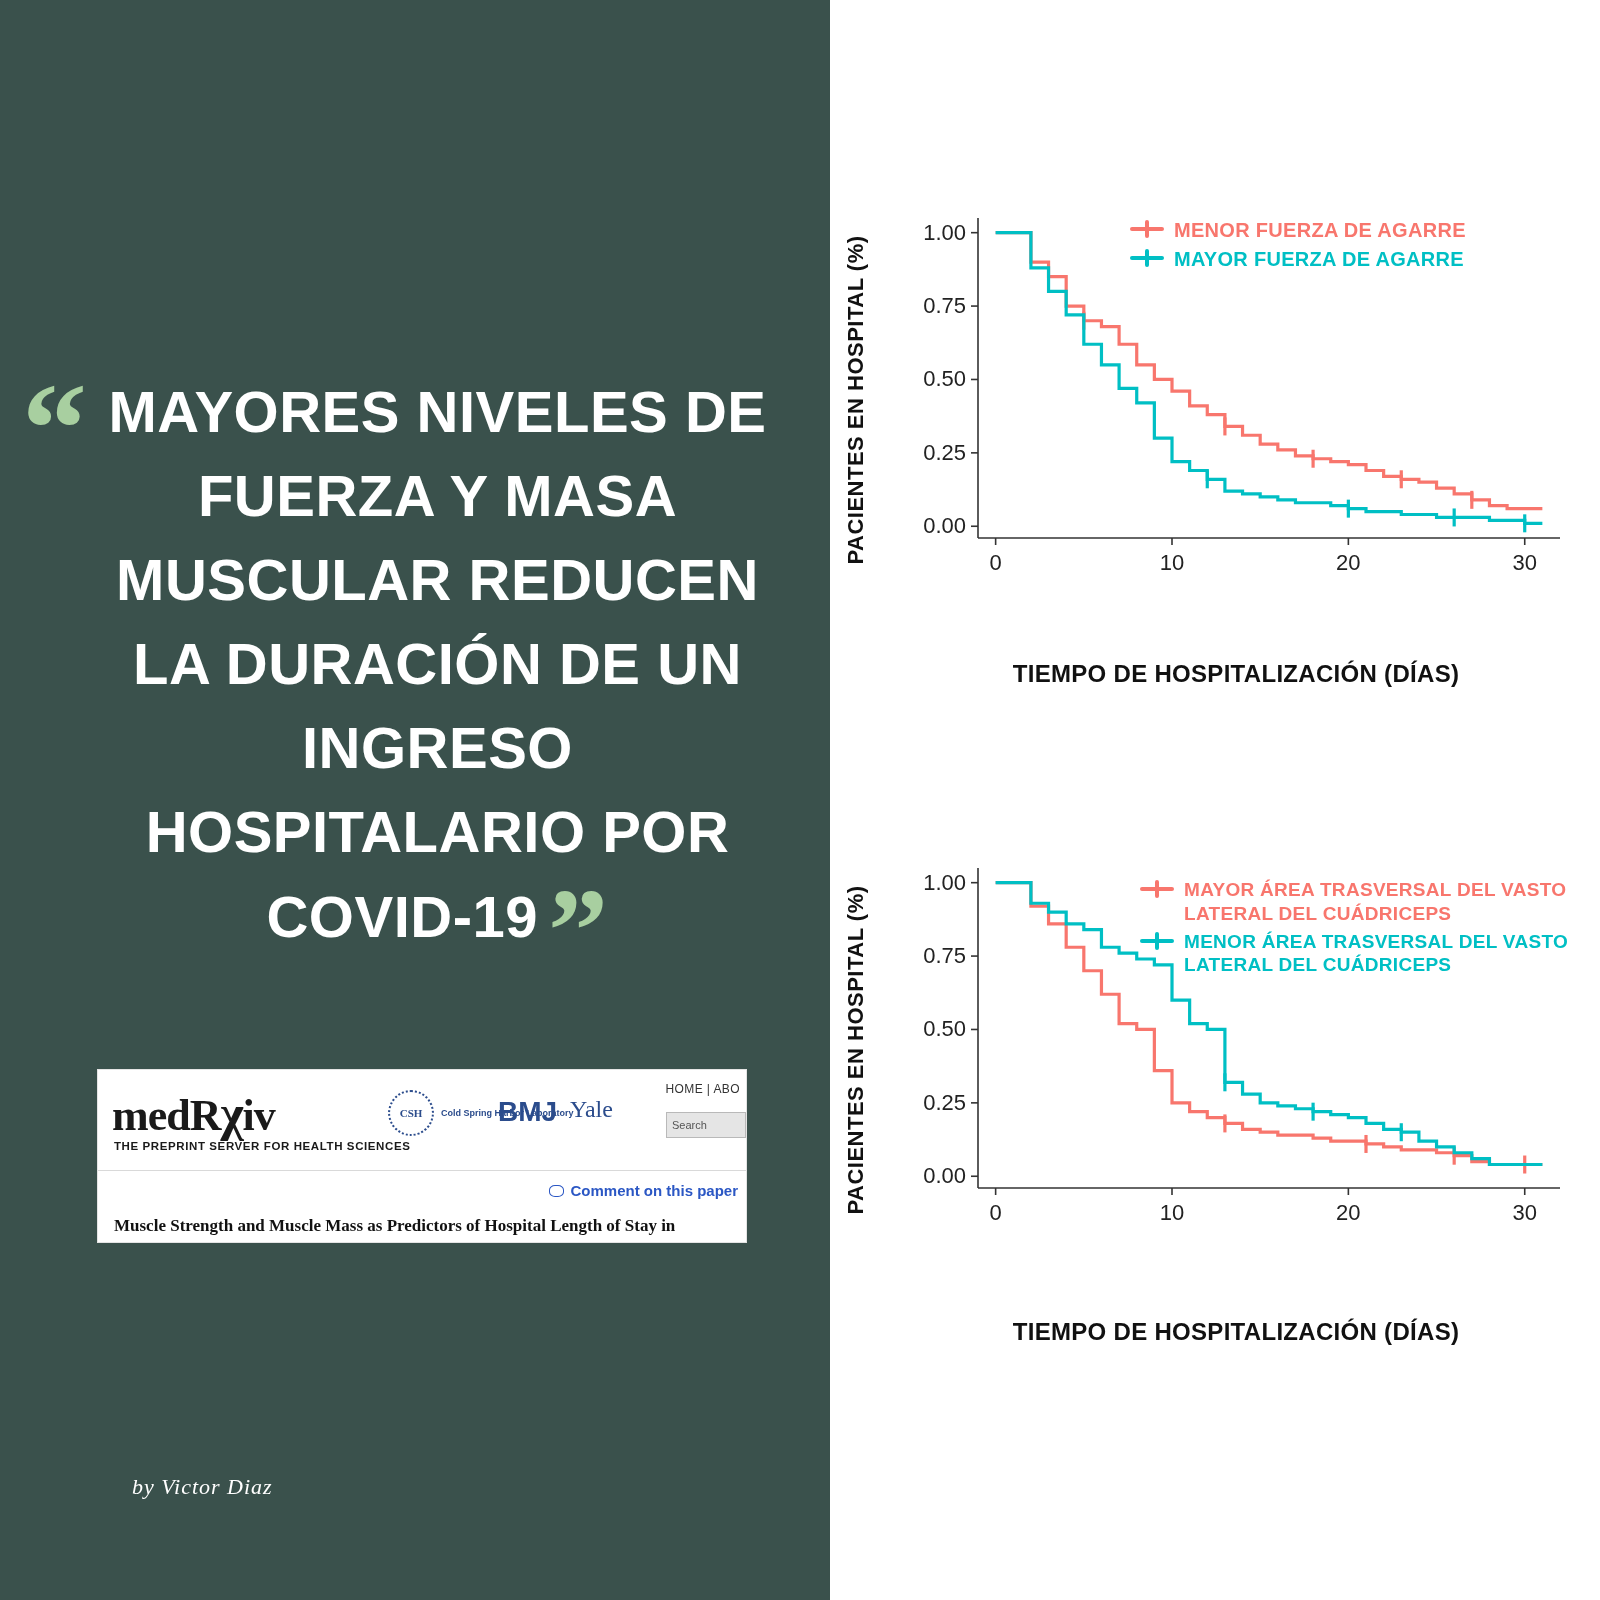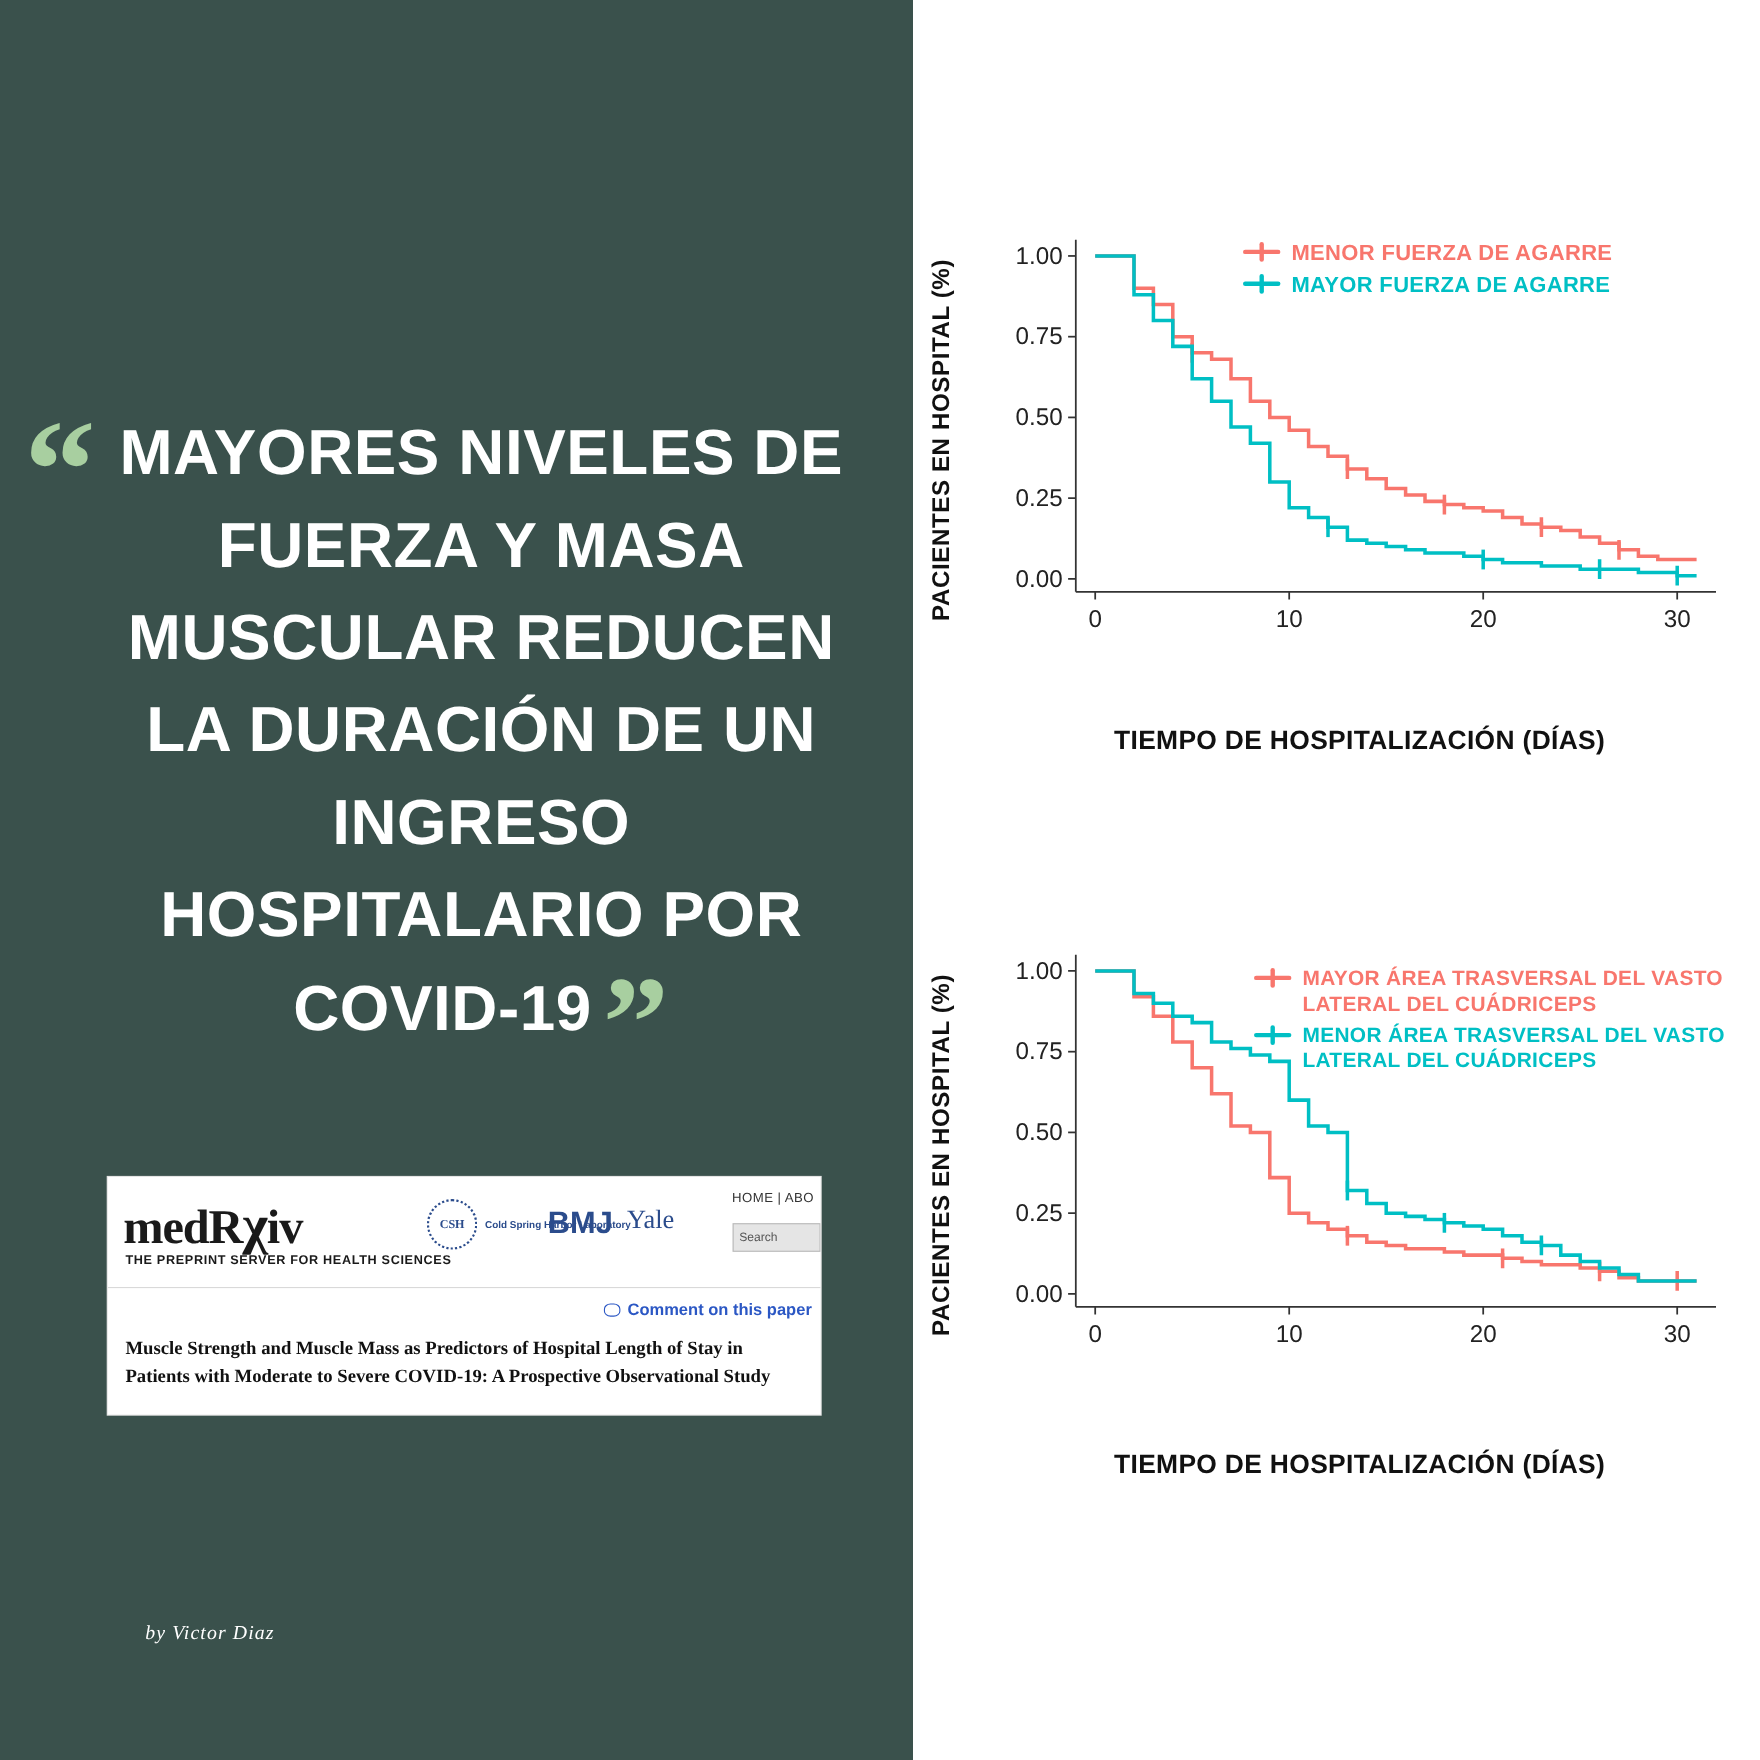--- a/index.html
+++ b/index.html
@@ -41,21 +41,21 @@
     font-weight:bold;
     font-size:58px;
     line-height:1.45;
     letter-spacing:0.5px;
     padding:0 50px 0 95px;
     text-transform:uppercase;
   }
 
   
   .paper-card{
-    position:absolute;left:98px;top:1070px;width:648px;height:216px;
+    position:absolute;left:98px;top:1070px;width:648px;height:172px;
     background:#ffffff;
     box-shadow:0 0 0 1px #e4e4e4;
     overflow:hidden;
   }
   .paper-head{
     position:relative;height:100px;border-bottom:1px solid #d9d9d9;
   }
   .medrxiv-logo{
     position:absolute;left:14px;top:14px;
     font-family:"Liberation Serif", serif;
@@ -116,21 +116,21 @@
   
   .brand{
     position:absolute;left:60px;top:1470px;color:#ffffff;
   }
   .brand-name{
     font-family:"Liberation Serif", serif;
     font-size:36px;letter-spacing:11px;font-weight:400;
   }
   .brand-by{
     font-family:"Liberation Serif", serif;
-    font-style:italic;font-size:18px;letter-spacing:1px;margin-top:4px;margin-left:72px;
+    font-style:italic;font-size:22px;letter-spacing:1px;margin-top:4px;margin-left:72px;
   }
 
   
   .right-panel{
     position:absolute;left:830px;top:0;width:770px;height:1600px;background:#fff;
   }
   .chart-card{position:absolute;left:0;width:770px;}
   #chart1{top:190px;height:540px;}
   #chart2{top:840px;height:540px;}
 

